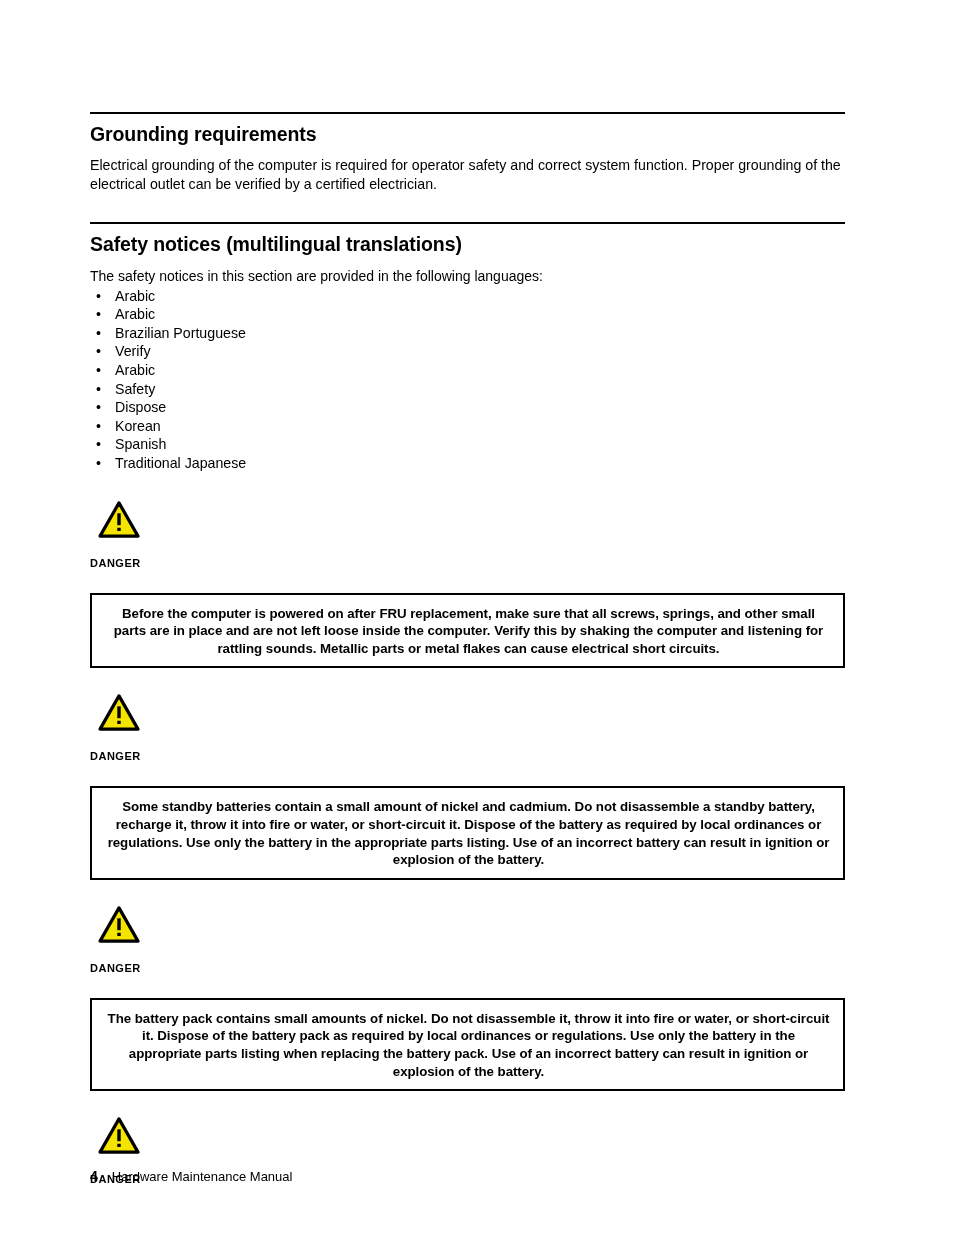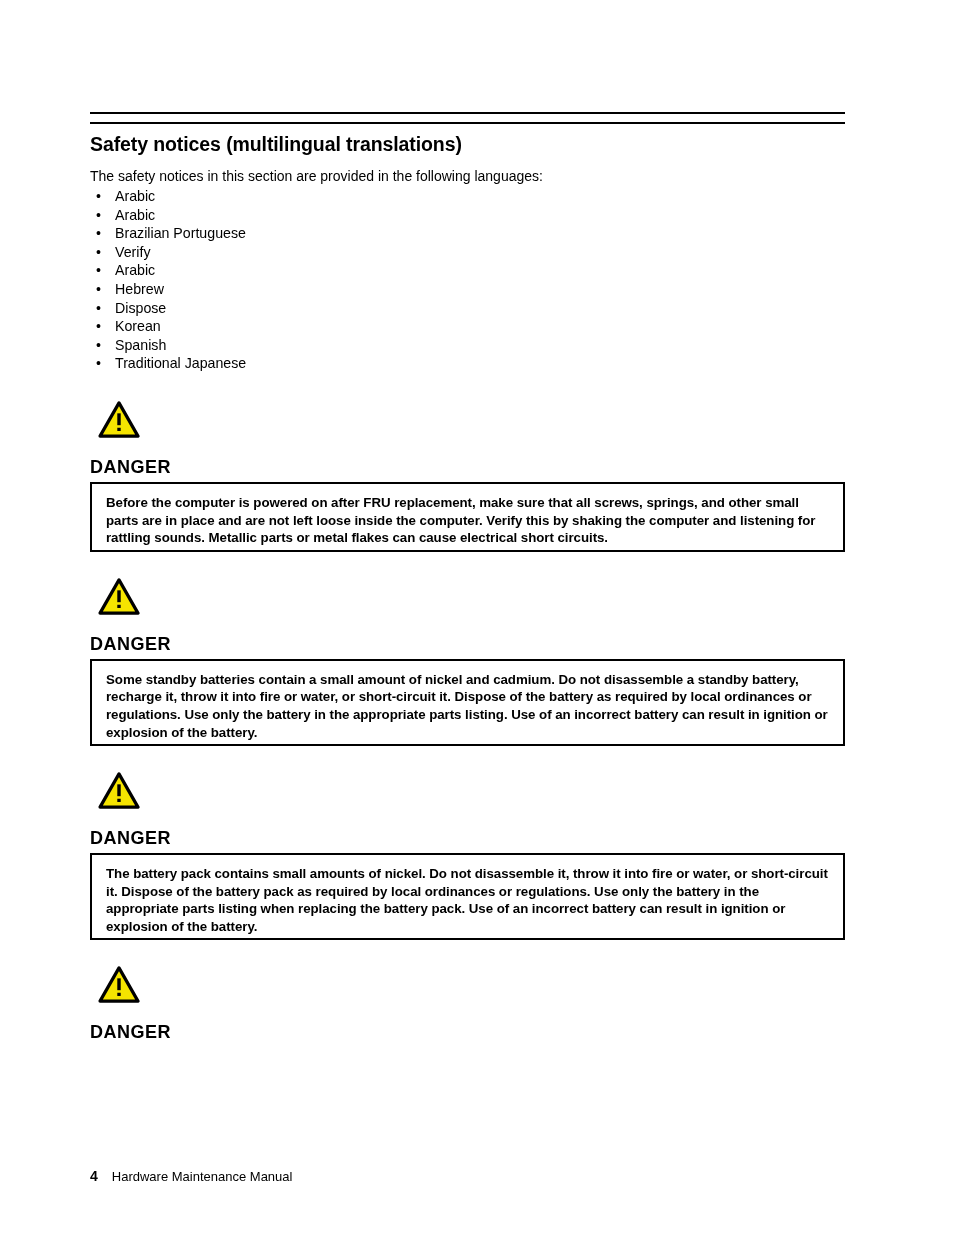--- a/index.html
+++ b/index.html
@@ -82,30 +82,31 @@
   }
   .warn-block.first { margin-top: 28px; }
 
   .warn-icon {
     display: block;
     margin-left: 8px;
     width: 42px;
     height: 37px;
   }
   .danger-label {
-    font-size: 18px;
+    font-size: 11px;
     font-weight: bold;
     letter-spacing: 0.5px;
     margin-top: 19px;
   }
   .danger-box {
-    margin-top: 4px;
+    margin-top: 24px;
     border: 2px solid #000000;
-    padding: 10px 12px 3px 14px;
+    padding: 10px 12px 9px 14px;
     width: calc(100% - 30px);
+    text-align: center;
   }
   .danger-box p {
     margin: 0;
     font-size: 13.3px;
     font-weight: bold;
     line-height: 17.6px;
     letter-spacing: -0.05px;
   }
 
   
@@ -129,23 +130,25 @@
 </style>
 </head>
 <body>
 
 <div class="page">
 
   <div class="content">
 
     <div>
       <div class="rule"></div>
-    </div>
-
-    <div style="margin-top:8px;">
+      <h1 class="section-heading">Grounding requirements</h1>
+      <p class="body-text">Electrical grounding of the computer is required for operator safety and correct system function.  Proper grounding of the electrical outlet can be verified by a certified electrician.</p>
+    </div>
+
+    <div style="margin-top:28px;">
       <div class="rule"></div>
       <h1 class="section-heading">Safety notices (multilingual translations)</h1>
       <p class="intro-line">The safety notices in this section are provided in the following languages:</p>
 
       <ul class="lang-list">
         <li>
           <span class="bullet">•</span>
           <span>Arabic</span>
         </li>
         <li>
@@ -159,21 +162,21 @@
         <li>
           <span class="bullet">•</span>
           <span>Verify</span>
         </li>
         <li>
           <span class="bullet">•</span>
           <span>Arabic</span>
         </li>
         <li>
           <span class="bullet">•</span>
-          <span>Hebrew</span>
+          <span>Safety</span>
         </li>
         <li>
           <span class="bullet">•</span>
           <span>Dispose</span>
         </li>
         <li>
           <span class="bullet">•</span>
           <span>Korean</span>
         </li>
         <li>

